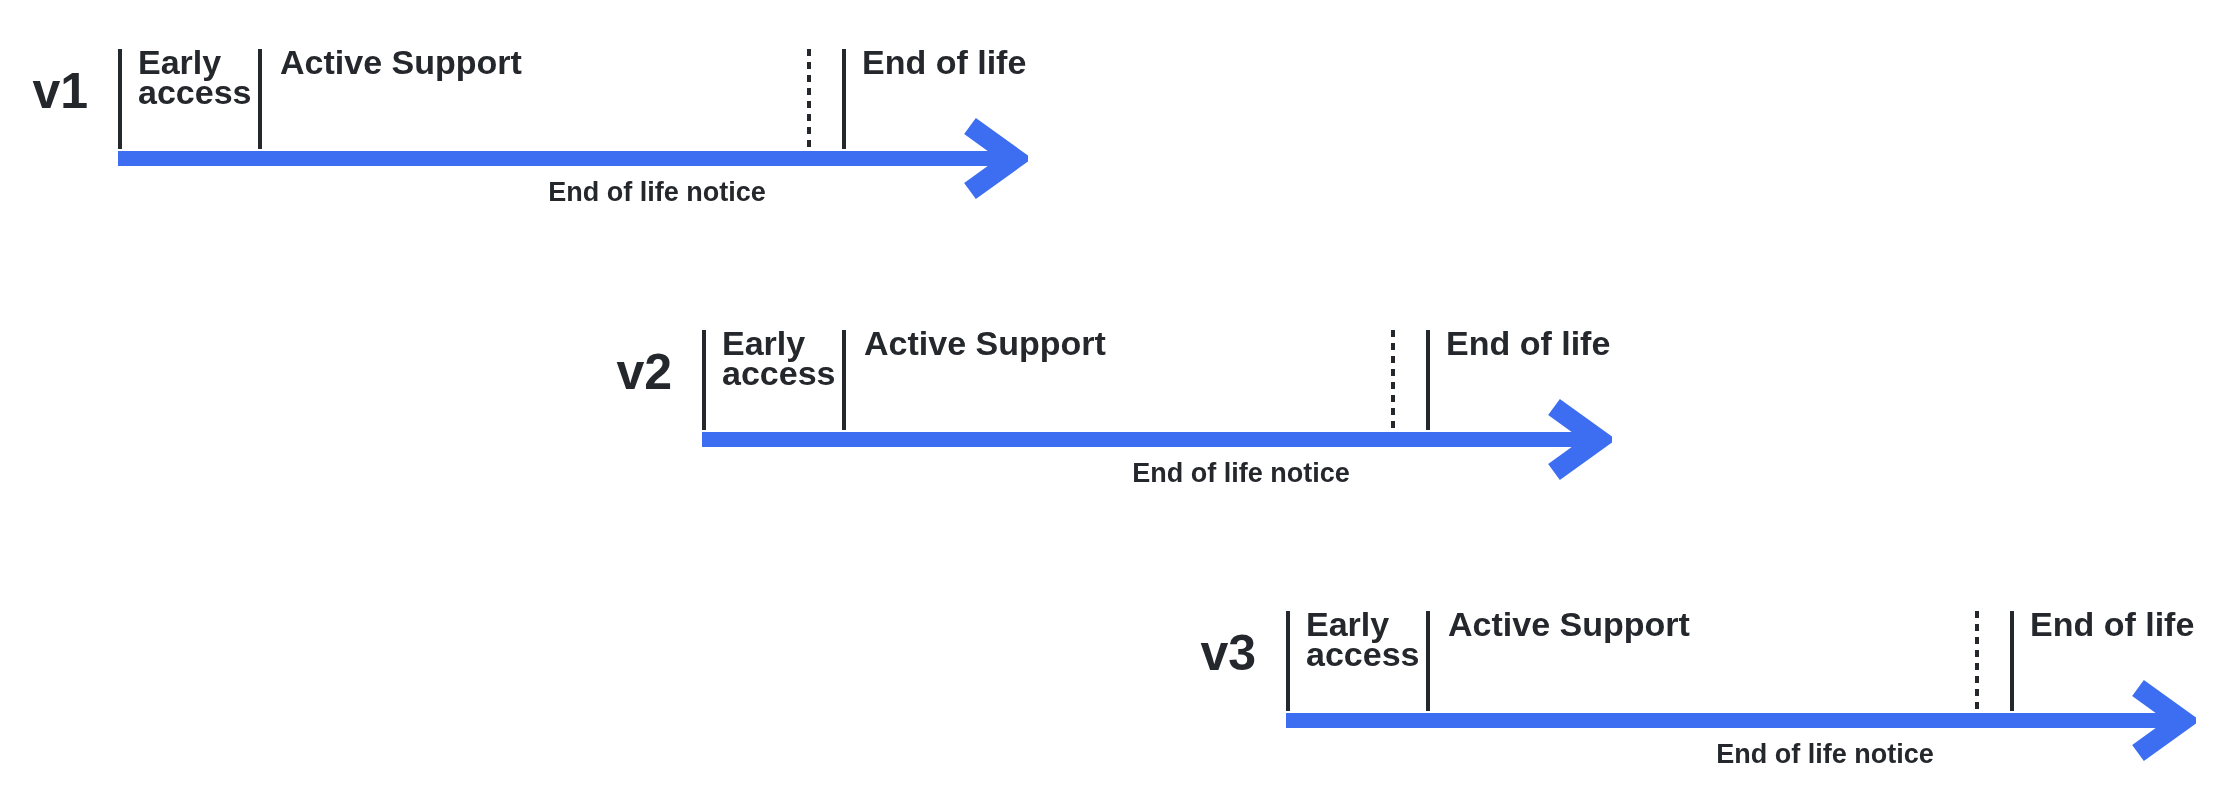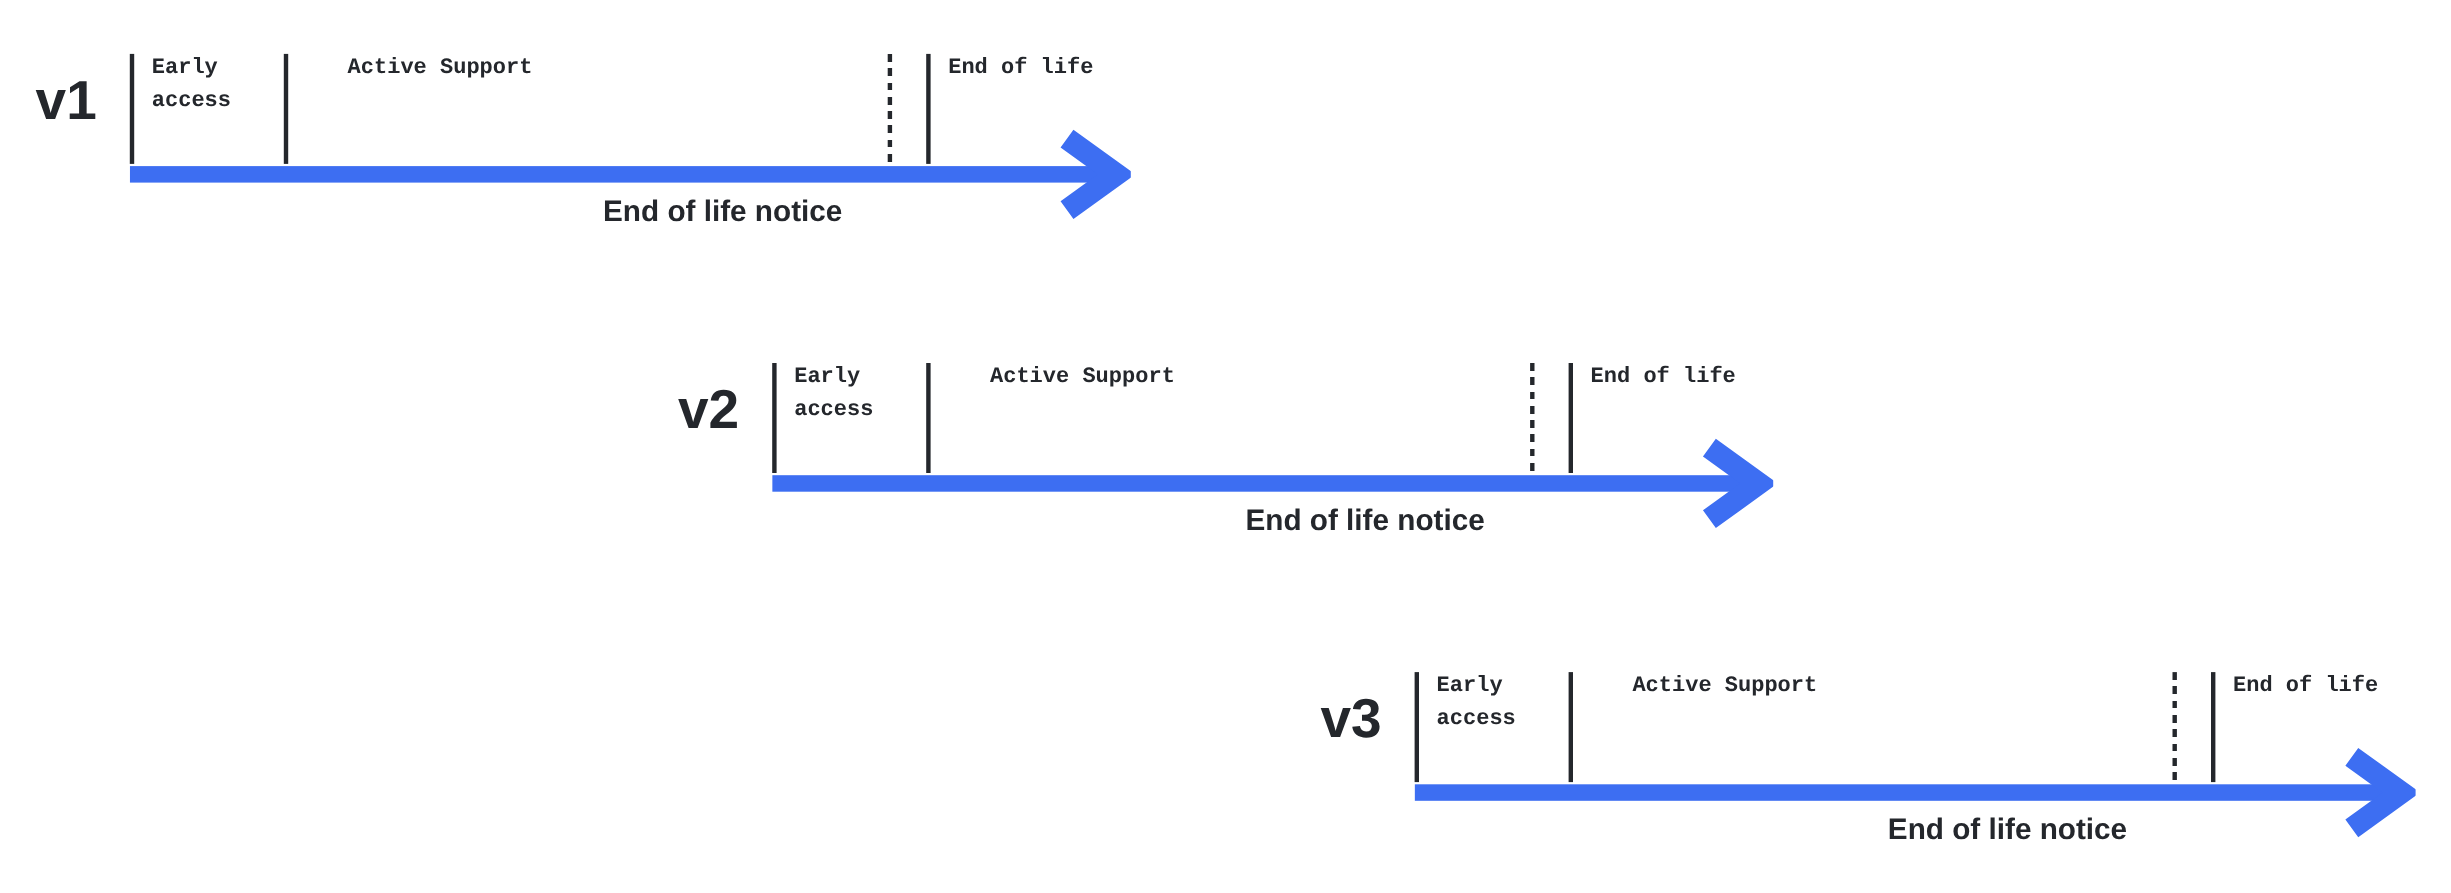--- a/index.html
+++ b/index.html
@@ -50,31 +50,30 @@
     background: repeating-linear-gradient(
       180deg,
       #24272c 0px, #24272c 7px,
       transparent 7px, transparent 13px
     );
   }
 
   .seg-label {
     position: absolute;
     top: calc(var(--bar-top) - 104px);
-    font-size: 20px;
+    font-size: 34px;
     line-height: 30px;
     white-space: nowrap;
-    font-family: Liberation Mono, monospace;
   }
   .seg-label.early {
     left: calc(var(--x0) + 20px);
     width: 110px;
     white-space: normal;
   }
-  .seg-label.active { left: calc(var(--x0) + 162px); margin-left: 36px; }
+  .seg-label.active { left: calc(var(--x0) + 162px); }
   .seg-label.eol    { left: calc(var(--x0) + 744px); }
 
   .notice-label {
     position: absolute;
     left: calc(var(--x0) + 389px);
     top: calc(var(--bar-top) + 26px);
     width: 300px;
     text-align: center;
     font-size: 27px;
     line-height: 30px;

